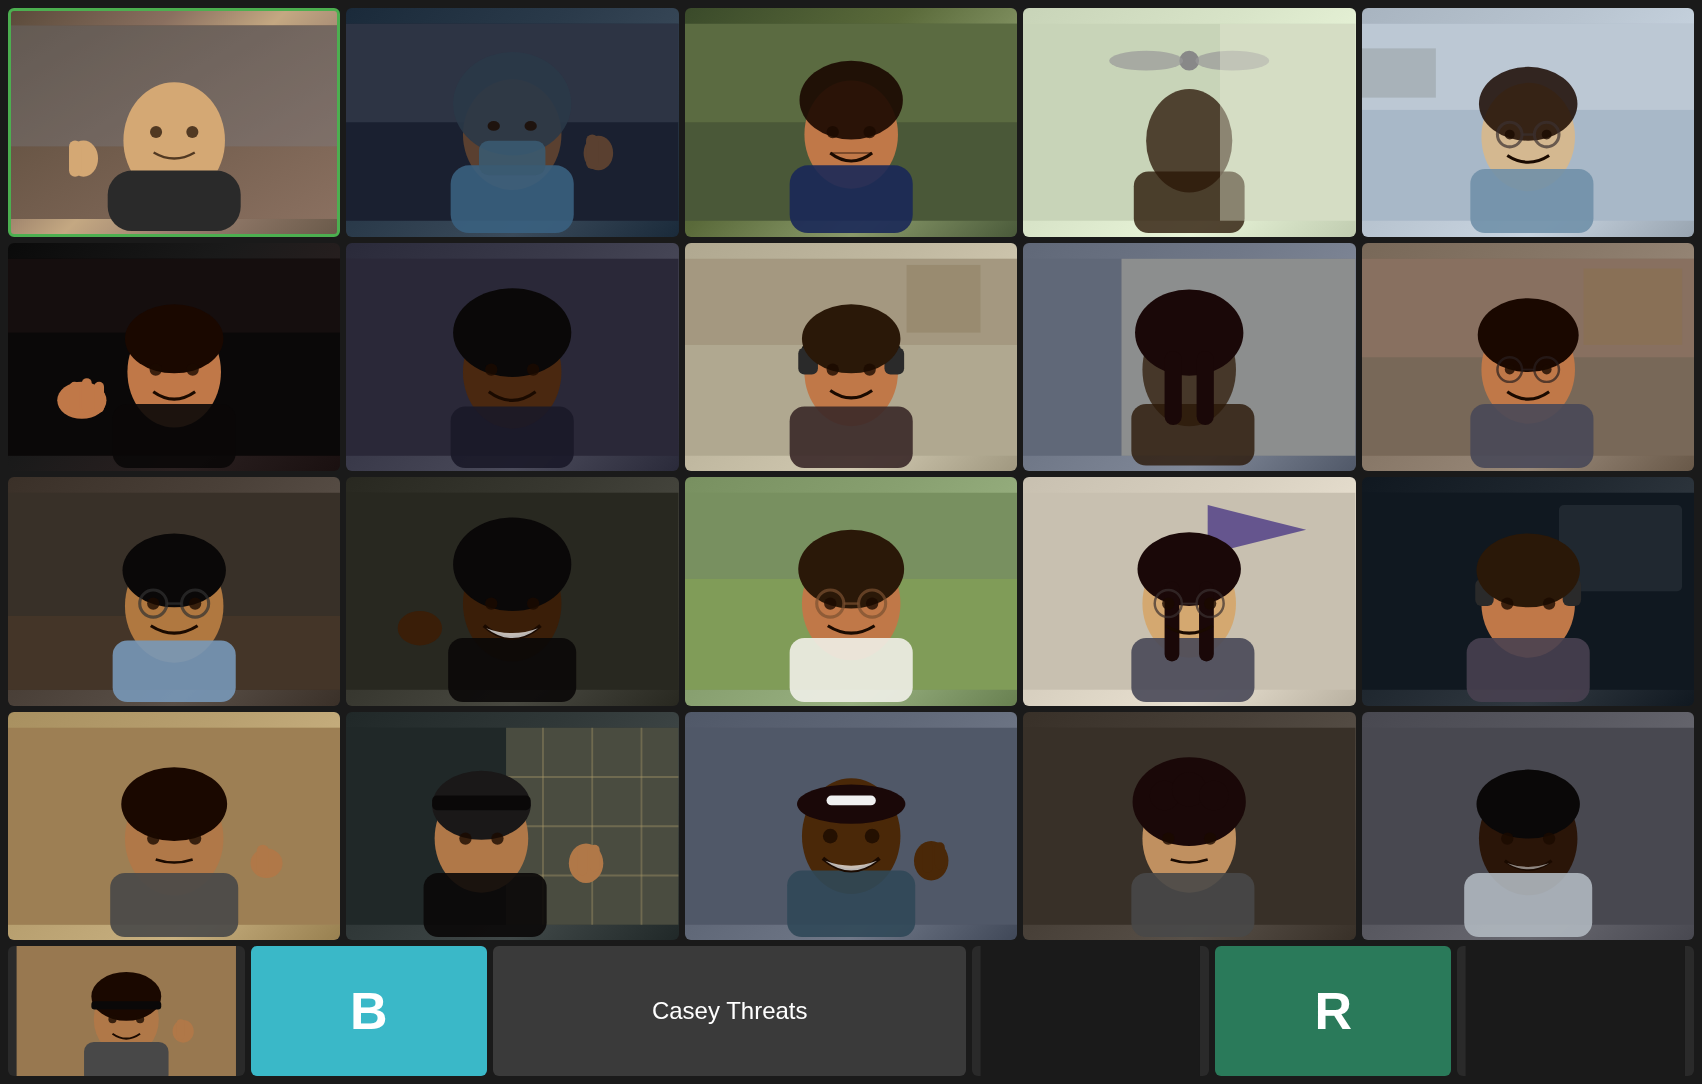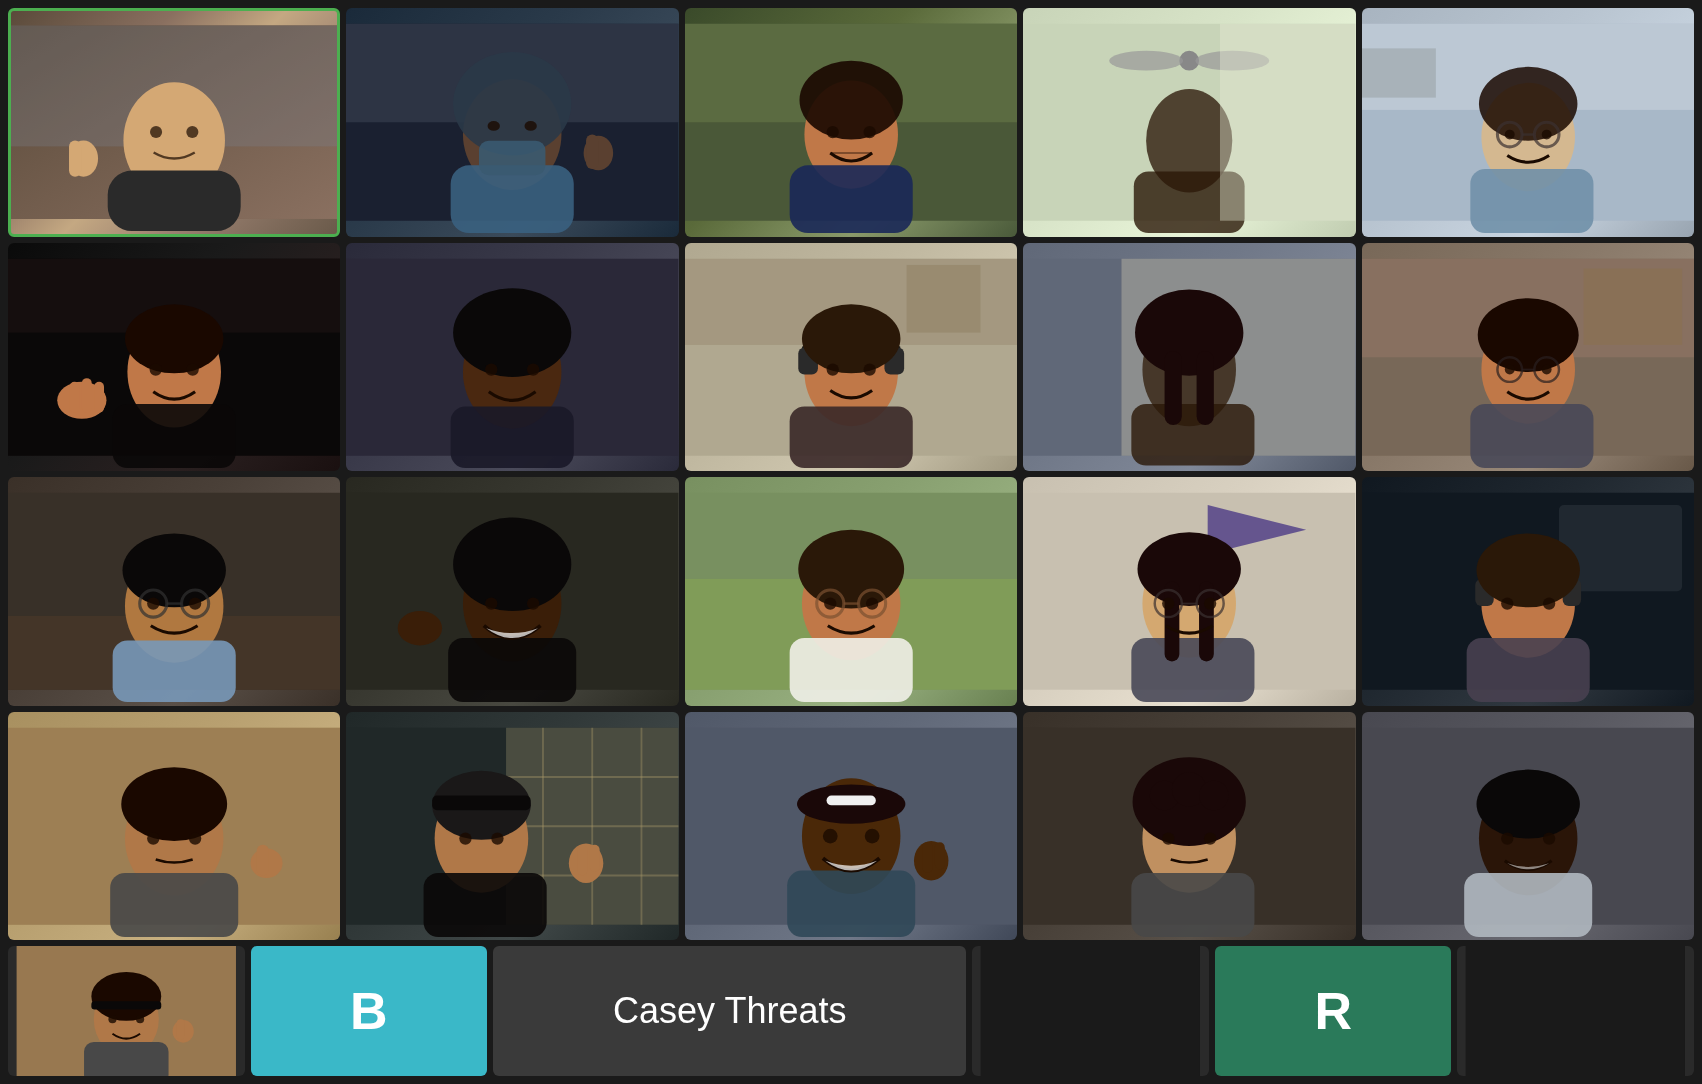--- a/index.html
+++ b/index.html
@@ -84,21 +84,21 @@
       font-weight: bold;
       color: white;
     }
     .avatar-b { background: #3ab8c8; }
     .avatar-r { background: #2a7a5a; }
     .bottom-cell.dark-cell {
       background: #2a2a2a;
     }
     .name-text {
       color: white;
-      font-size: 36px;
+      font-size: 24px;
       font-weight: 400;
       text-align: center;
     }
   </style>
 </head>
 <body>
 
 <div class="video-grid-container">
   <div class="video-grid">
 

